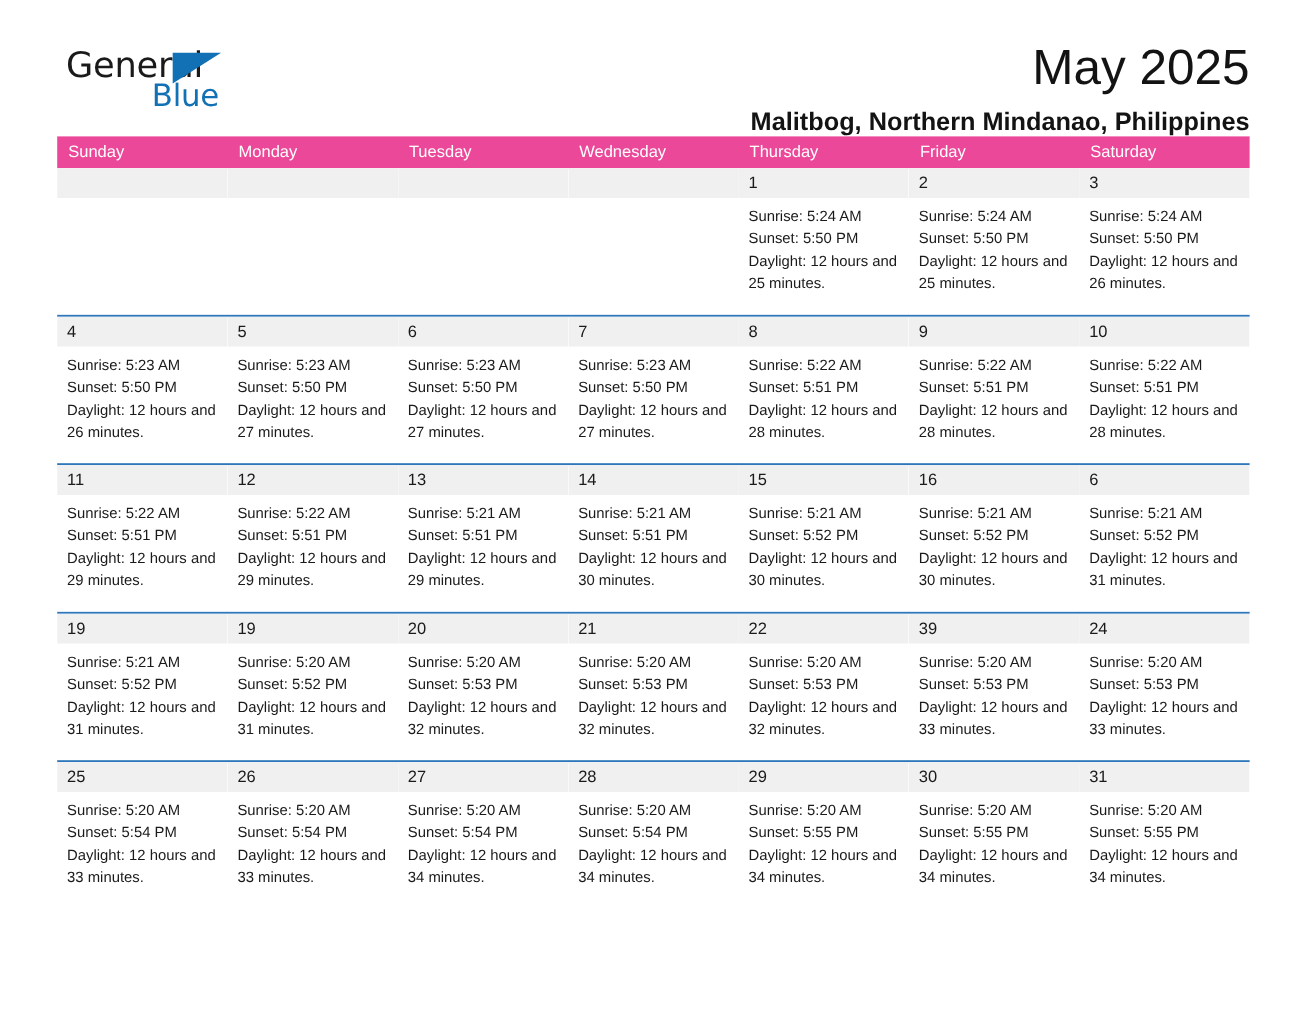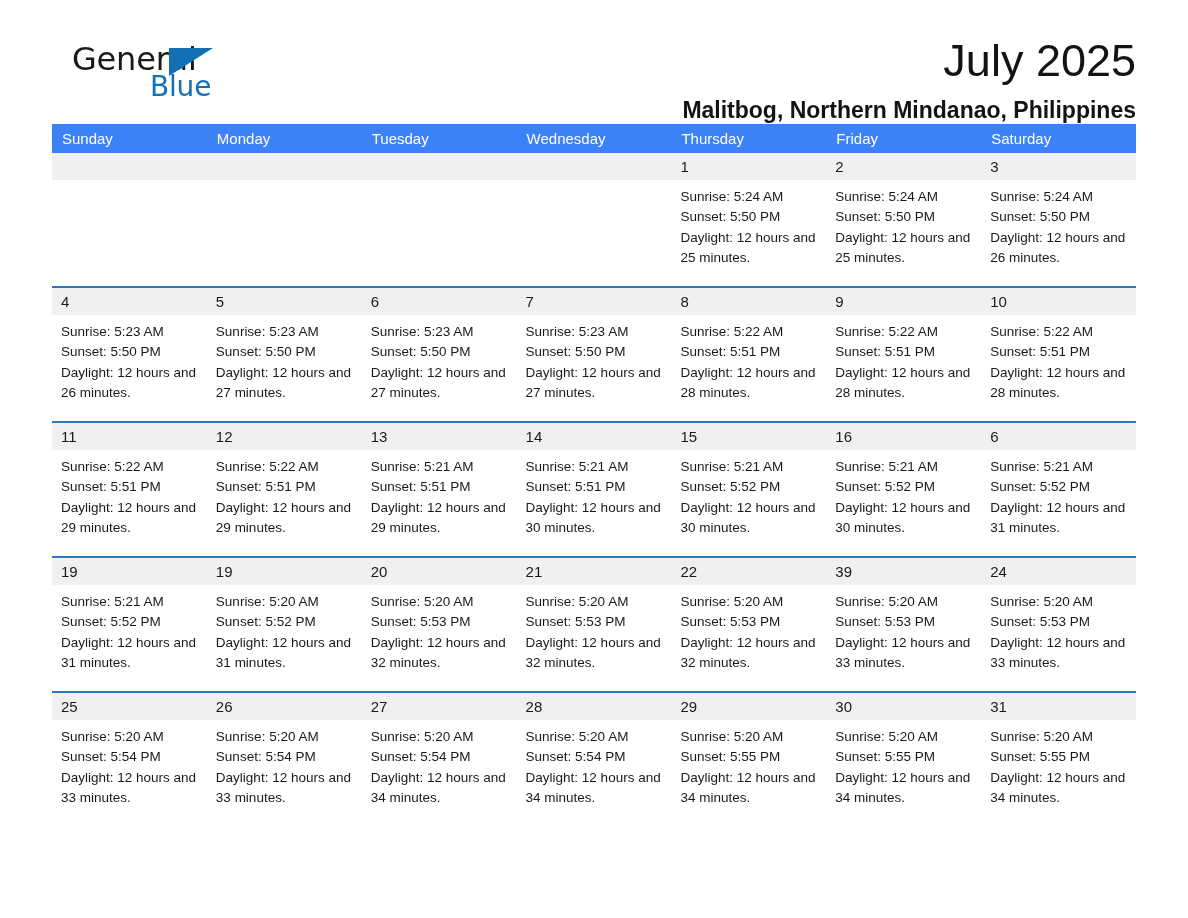--- a/index.html
+++ b/index.html
@@ -26,21 +26,21 @@
   
   .header {
     position: relative;
     height: 110px;
     padding-top: 34px;
     box-sizing: border-box;
   }
 
   .logo {
     position: absolute;
-    left: 20px;
+    left: 8px;
     top: 40px;
     width: 190px;
     height: 72px;
   }
   .logo-general {
     position: absolute;
     left: 0;
     top: 0;
     font-size: 32px;
     letter-spacing: -0.2px;
@@ -88,21 +88,21 @@
   }
 
   
   .calendar {
     margin-top: 14px;
     width: 1084px;
   }
 
   .weekday-row {
     display: flex;
-    background: #3b82f6;
+    background: #ec4899;
     height: 29px;
   }
   .weekday-cell {
     flex: 1 1 0;
     color: #ffffff;
     font-size: 15px;
     line-height: 29px;
     padding-left: 10px;
     box-sizing: border-box;
     overflow: hidden;
@@ -159,21 +159,21 @@
 
   <div class="header">
 
     <div class="logo">
       <span class="logo-general">General</span>
       <span class="logo-tri"></span>
       <span class="logo-blue">Blue</span>
     </div>
 
     <div class="title-block">
-      <div class="month-title">July 2025</div>
+      <div class="month-title">May 2025</div>
       <div class="location-title">Malitbog, Northern Mindanao, Philippines</div>
     </div>
 
   </div>
 
   <div class="calendar">
     <div class="weekday-row" id="weekday-row">
         <div class="weekday-cell">Sunday</div>
         <div class="weekday-cell">Monday</div>
         <div class="weekday-cell">Tuesday</div>

